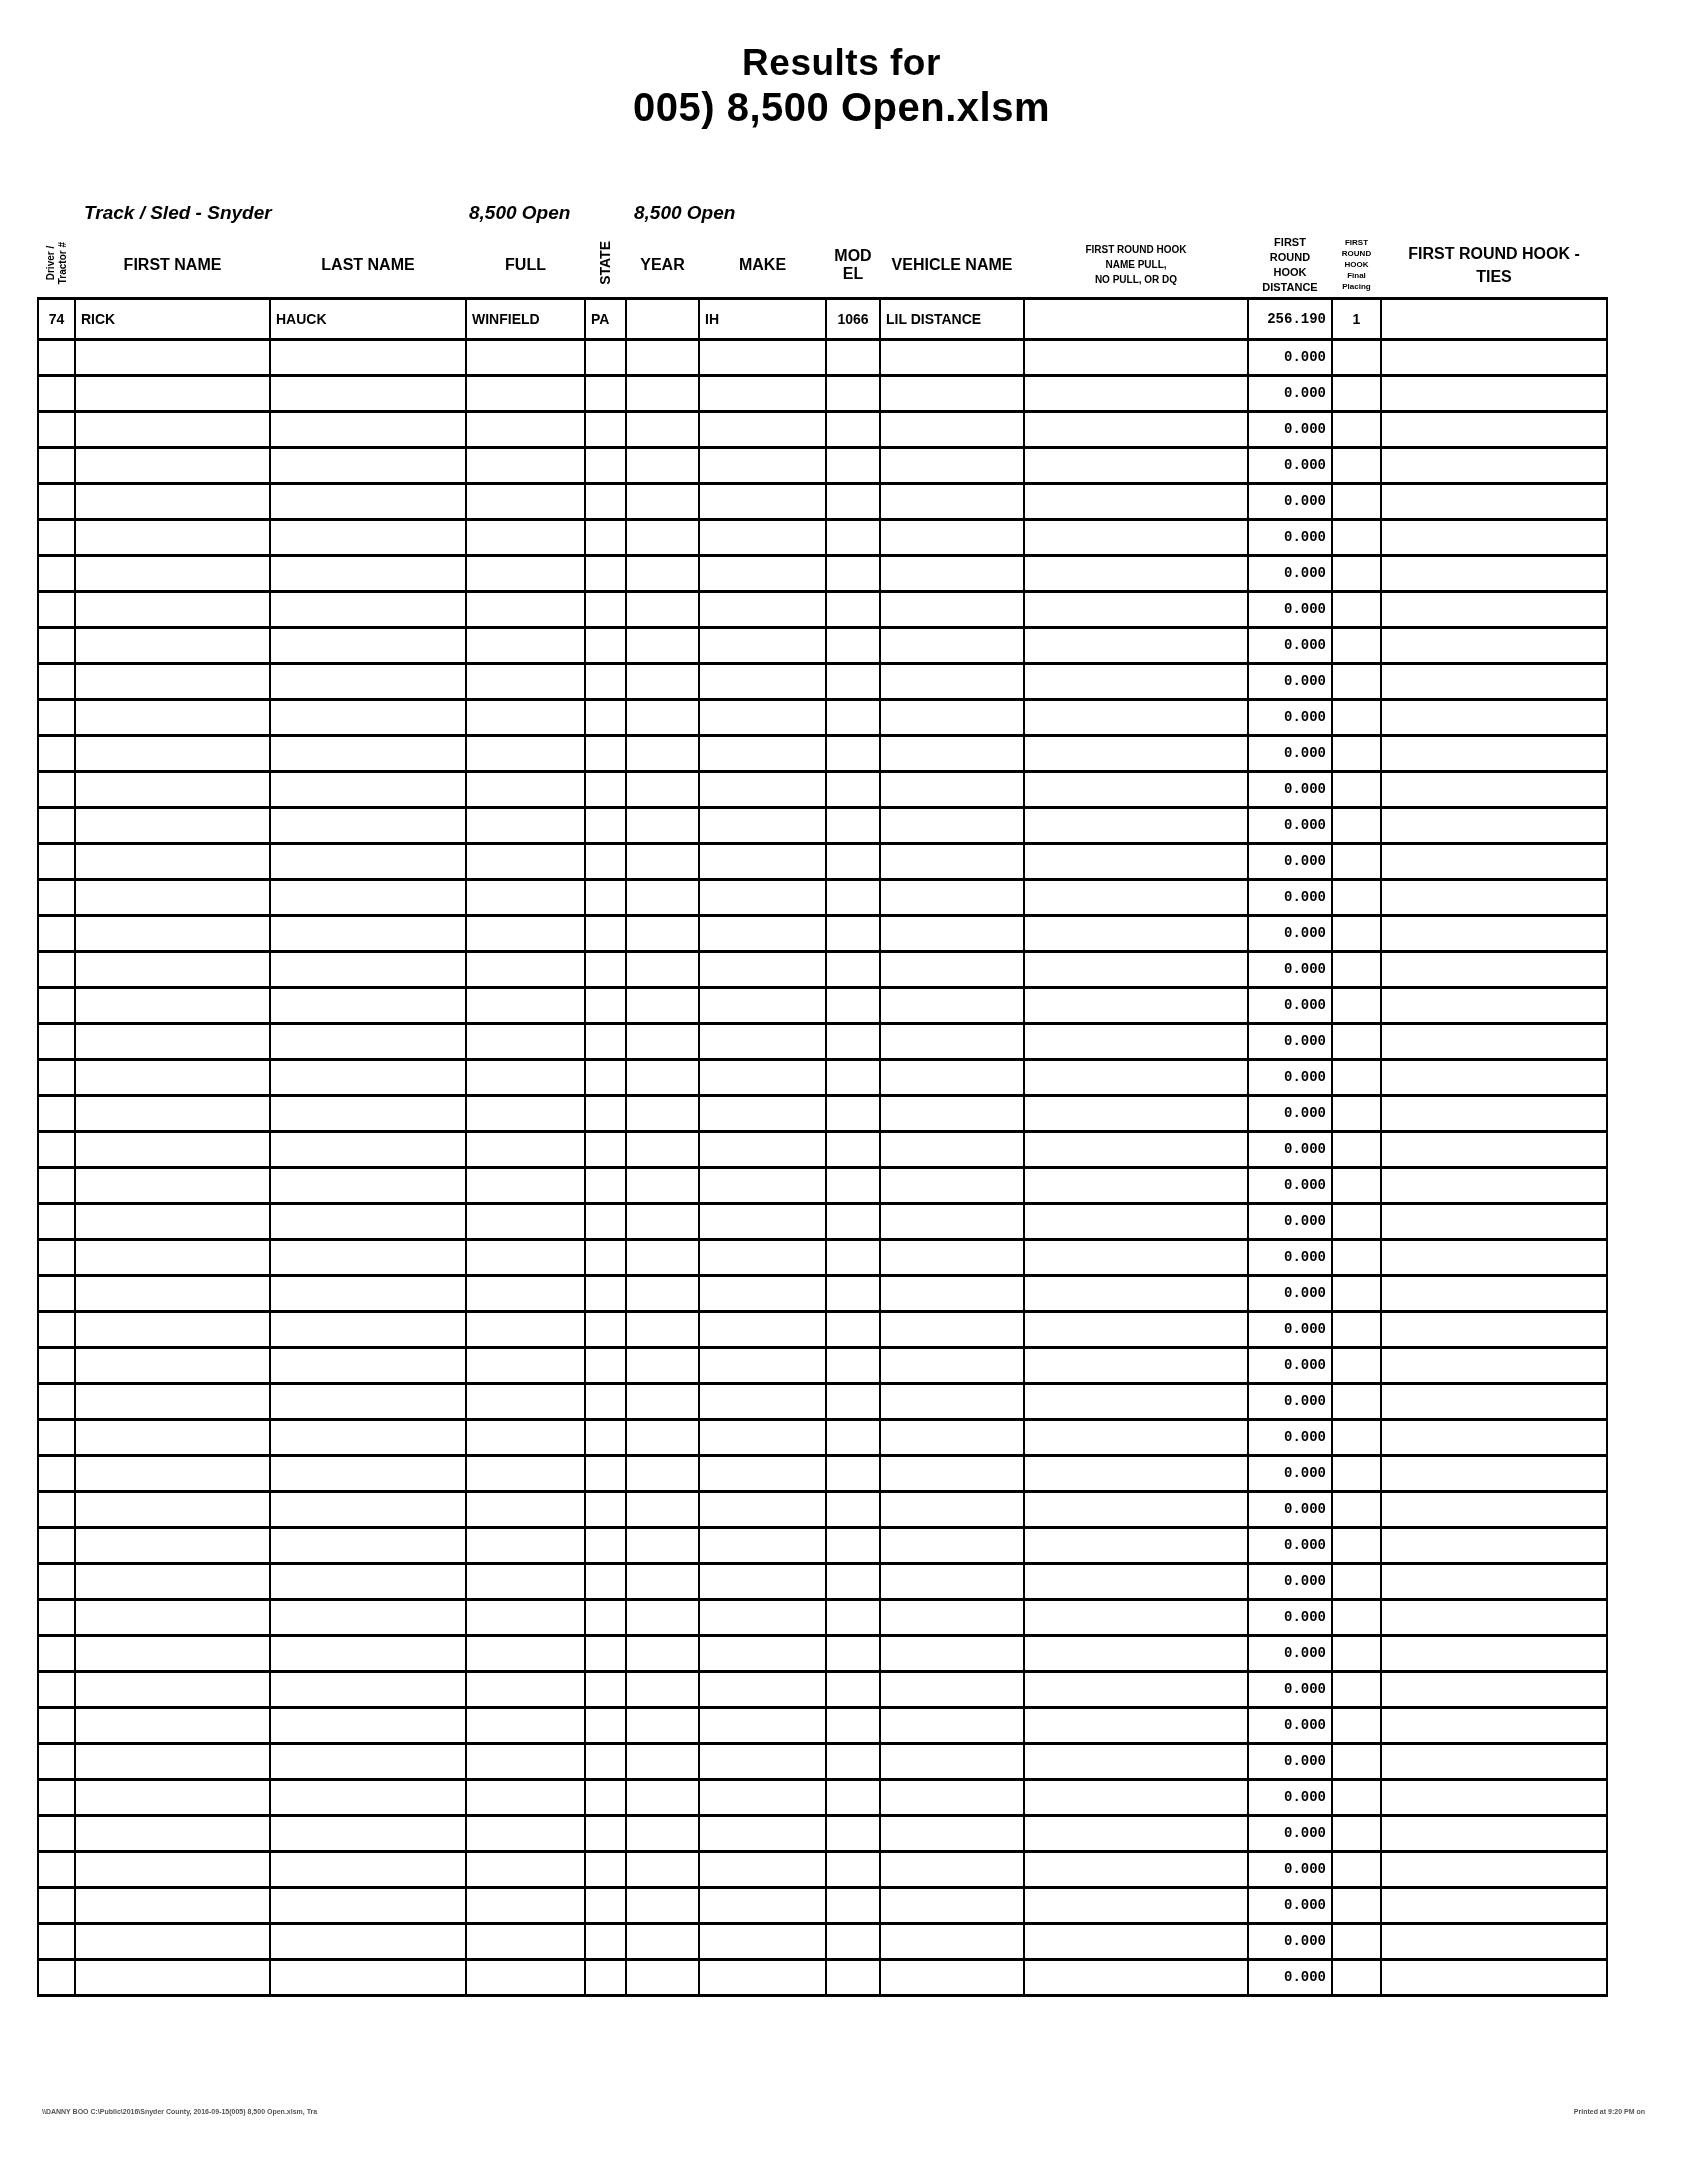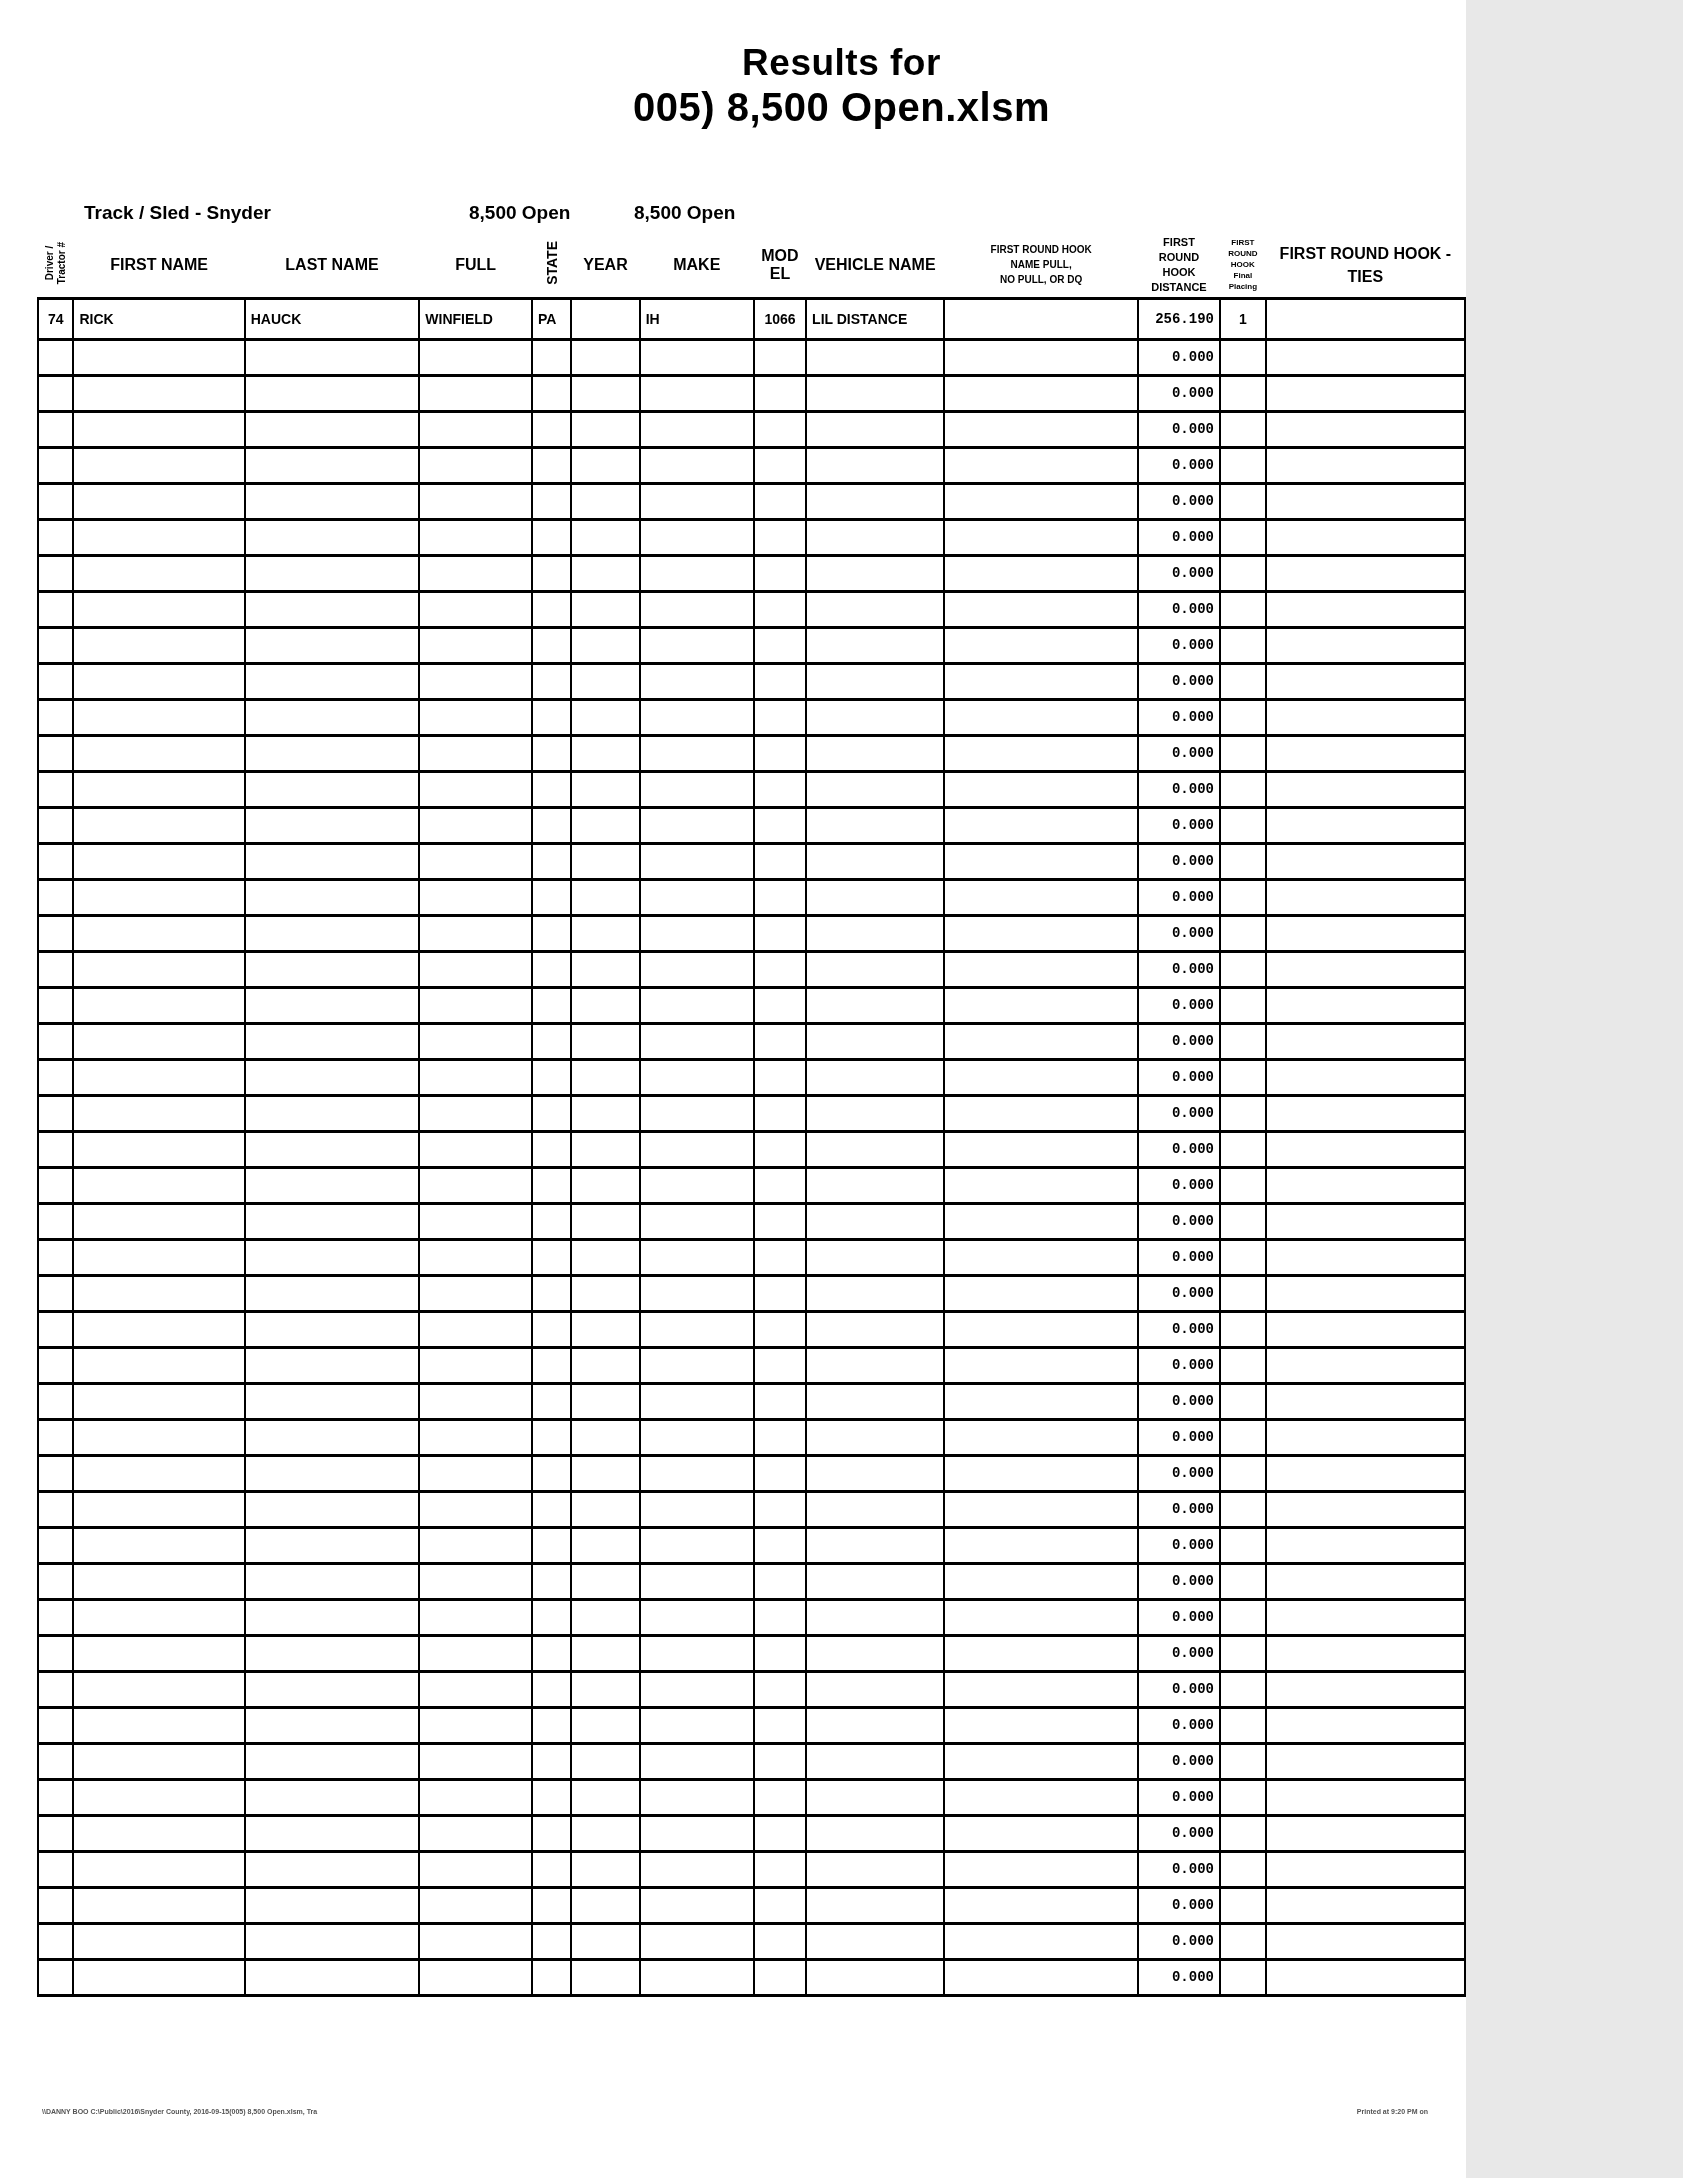--- a/index.html
+++ b/index.html
@@ -1,24 +1,24 @@
 <!DOCTYPE html>
 <html><head>
 <meta charset="utf-8">
 <style>
   html,body{margin:0;padding:0;background:#e8e8e8;}
   #page{
-    position:relative;width:1466px;height:2178px;background:#ffffff;
+    position:relative;width:1683px;height:2178px;background:#ffffff;
     font-family:"Liberation Sans", sans-serif;color:#000;overflow:hidden;
   }
   .title-line1{position:absolute;top:42px;left:0;width:1683px;text-align:center;
     font-size:37px;font-weight:bold;letter-spacing:0.5px;}
   .title-line2{position:absolute;top:85px;left:0;width:1683px;text-align:center;
     font-size:40px;font-weight:bold;letter-spacing:0.5px;}
-  .subhead{position:absolute;top:202px;font-size:19px;font-weight:bold;white-space:nowrap;}
+  .subhead{position:absolute;top:202px;font-size:19px;font-weight:bold;white-space:nowrap;font-style:italic;}
   #track-label{left:84px;}
   #class-label-1{left:469px;}
   #class-label-2{left:634px;}
 
   #results-table{
     position:absolute;left:37px;top:233px;border-collapse:collapse;table-layout:fixed;
   }
   #results-table th{
     border:none;border-bottom:3px solid #000;font-weight:bold;text-align:center;
     vertical-align:middle;padding:0;overflow:visible;

